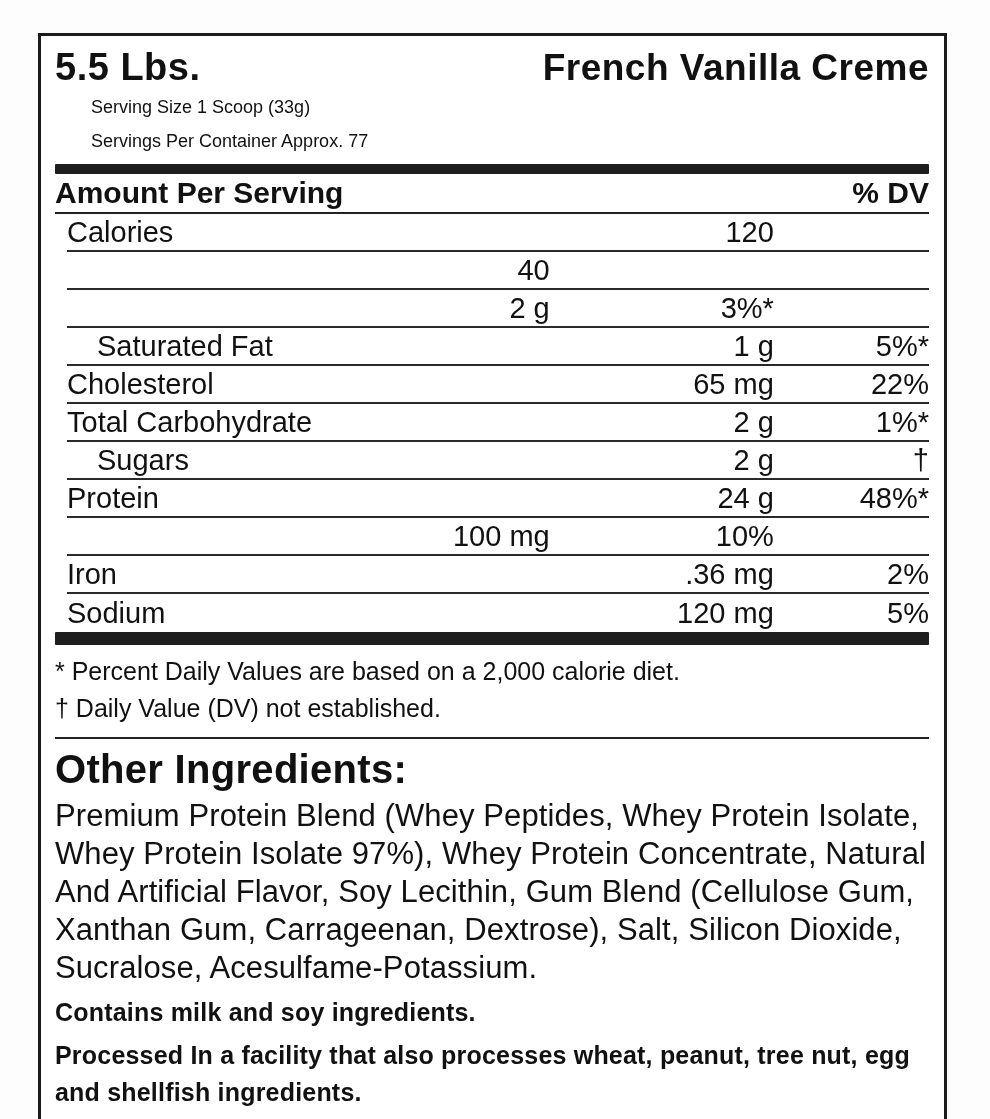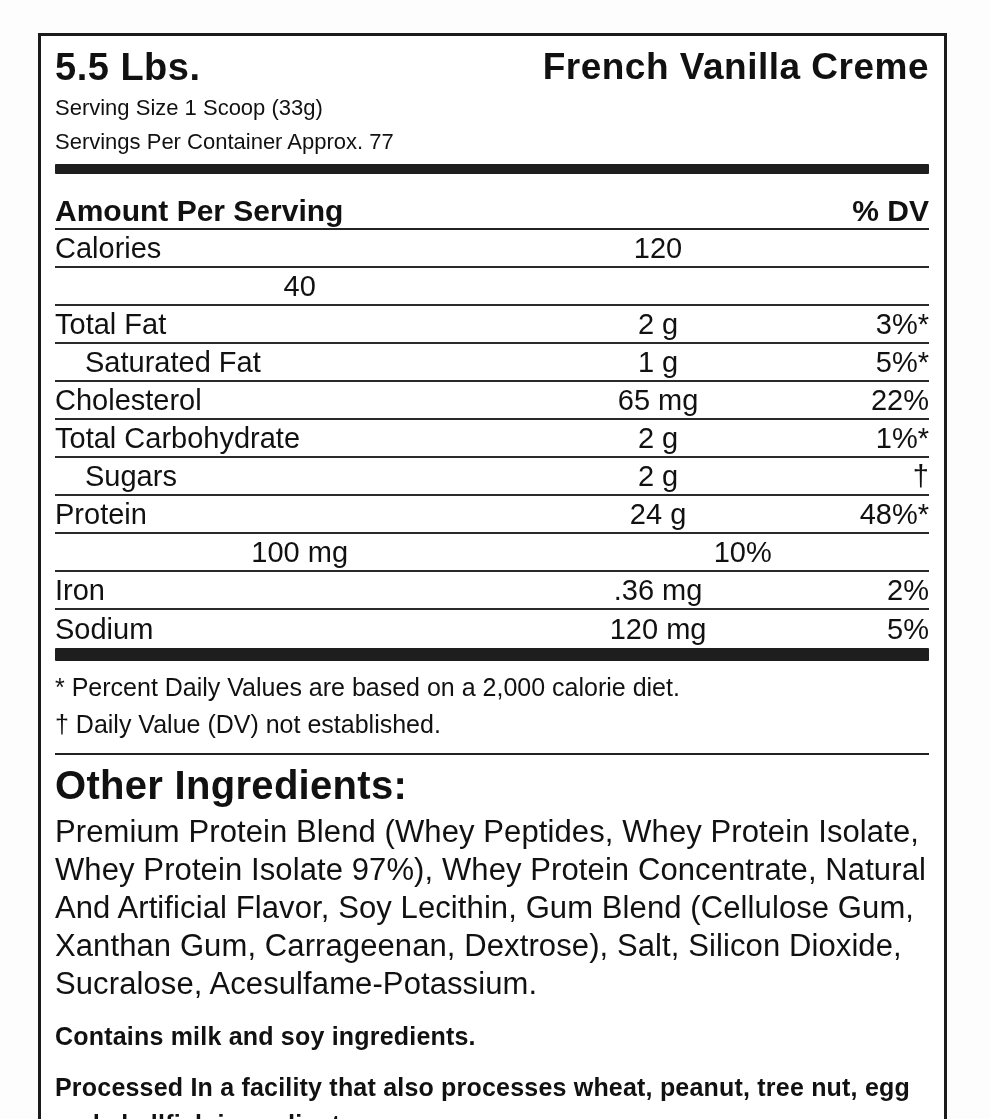--- a/index.html
+++ b/index.html
@@ -21,54 +21,55 @@
     top: 33px;
     width: 909px;
     min-height: 1045px;
     background: #fff;
     border: 3px solid #1b1b1b;
     padding: 10px 15px 16px 14px;
   }
   .hdr {
     display: flex;
     justify-content: space-between;
-    align-items: flex-start;
+    align-items: flex-end;
   }
   .hdr .size { font-size: 38px; font-weight: bold; letter-spacing: 0.5px; }
   .hdr .flavor { font-size: 37px; font-weight: bold; letter-spacing: 0.5px; }
-  .serving-line { font-size: 22px; line-height: 31px; margin-top: 3px; }
+  .serving-line { font-size: 18px; line-height: 31px; margin-top: 3px; margin-left: 36px; }
   .bar-thick {
     height: 10px;
     background: #1e1e1e;
     margin-top: 7px;
     border-radius: 1px;
   }
   .bar-thick.big { height: 13px; margin-top: 0; }
   .thead {
     display: flex;
     justify-content: space-between;
-    align-items: flex-end;
-    height: 56px;
+    align-items: center;
+    height: 40px;
     border-bottom: 2px solid #222;
     font-size: 30px;
     font-weight: bold;
   }
   .ntable { width: 100%; }
   .row {
     display: grid;
     grid-template-columns: 56% 26% 18%;
     align-items: center;
     height: 38px;
     border-bottom: 2px solid #2a2a2a;
     font-size: 29px;
+    margin-left: 12px;
   }
   .row:last-child { border-bottom: none; }
   .row .lbl { text-align: left; white-space: nowrap; }
   .row.indent .lbl { padding-left: 30px; }
-  .row .amt { text-align: center; white-space: nowrap; }
+  .row .amt { text-align: right; white-space: nowrap; }
   .row .dv { text-align: right; white-space: nowrap; }
   .footnotes {
     padding: 8px 0 10px 0;
     border-bottom: 2px solid #222;
   }
   .footnotes .fn { font-size: 25px; line-height: 37px; }
   .oi-heading {
     font-size: 40px;
     font-weight: bold;
     margin-top: 8px;
@@ -77,21 +78,21 @@
   .oi-text {
     font-size: 31px;
     line-height: 38px;
     margin-top: 5px;
     letter-spacing: 0.1px;
   }
   .allergen {
     font-size: 25px;
     font-weight: bold;
     line-height: 34px;
-    margin-top: 16px;
+    margin-top: 8px;
     letter-spacing: 0.2px;
   }
   .allergen.facility { line-height: 37px; }
 </style>
 </head>
 <body>
 
 <div class="page">
   <div class="label-box">
 
@@ -114,21 +115,20 @@
       <div class="row">
         <span class="lbl">Calories</span>
         <span class="amt">120</span>
         <span class="dv"></span>
       </div>
       <div class="row indent">
         <span class="amt">40</span>
         <span class="dv"></span>
       </div>
       <div class="row">
-        <span class="lbl">Total Fat</span>
         <span class="amt">2 g</span>
         <span class="dv">3%*</span>
       </div>
       <div class="row indent">
         <span class="lbl">Saturated Fat</span>
         <span class="amt">1 g</span>
         <span class="dv">5%*</span>
       </div>
       <div class="row">
         <span class="lbl">Cholesterol</span>

